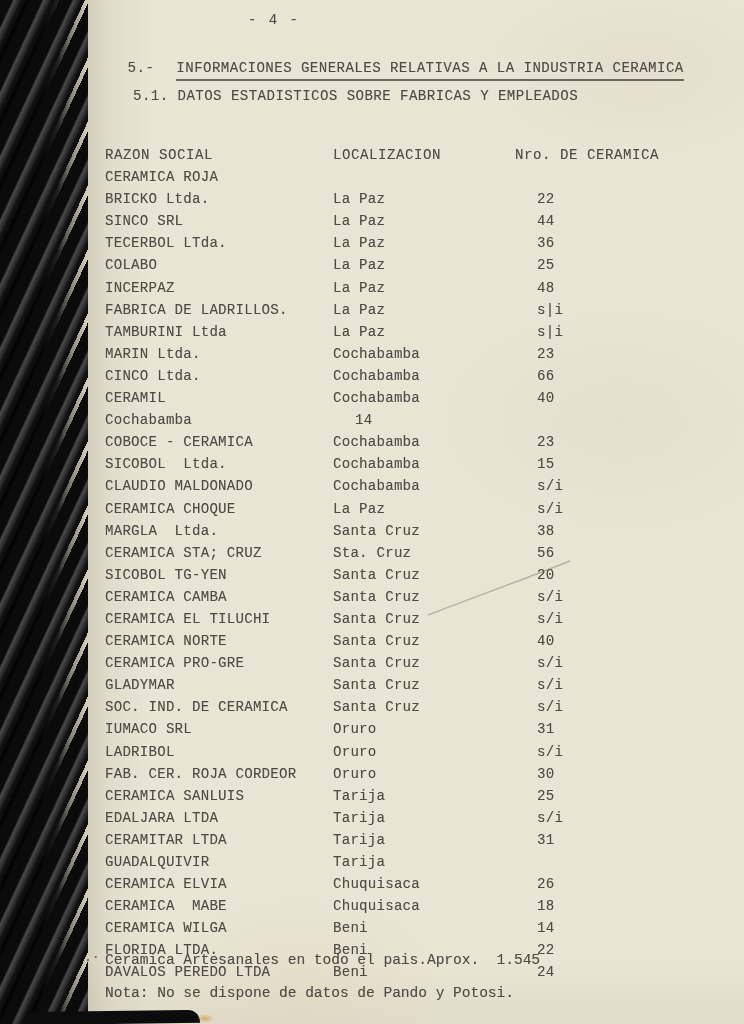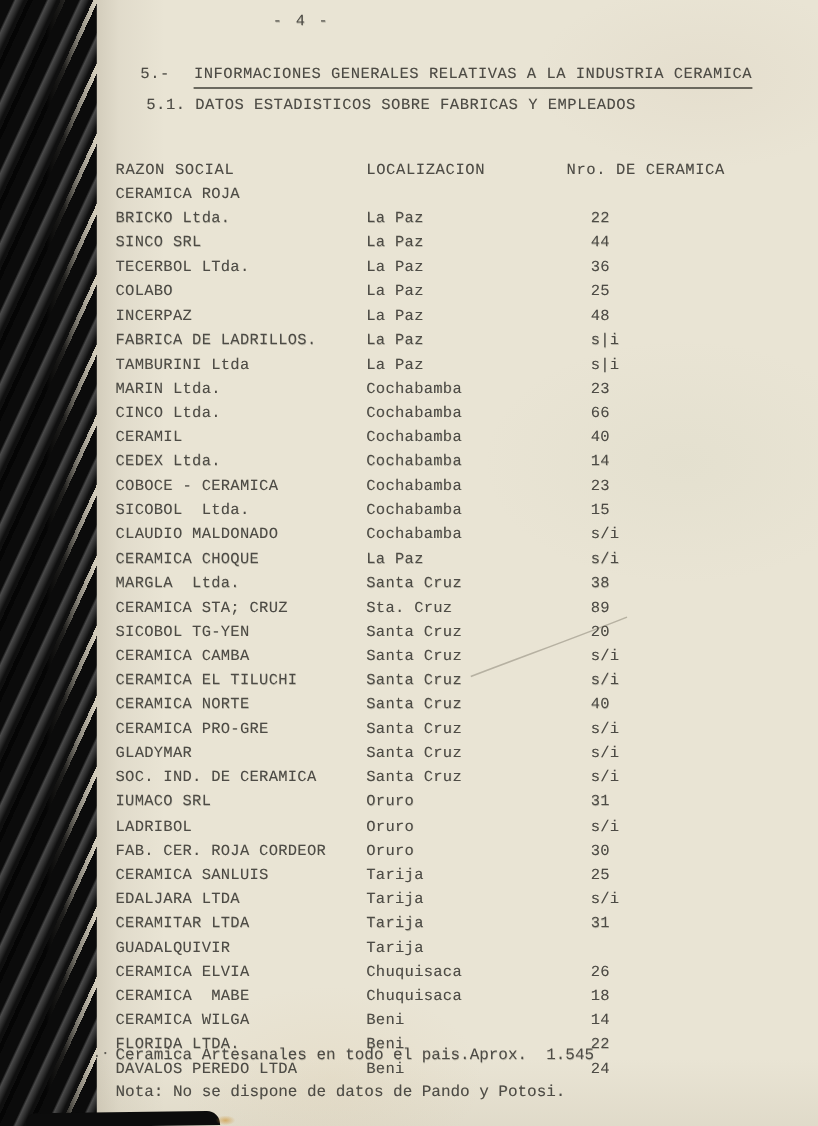--- a/index.html
+++ b/index.html
@@ -148,21 +148,20 @@
           <span class="c-emp">66</span>
         </div>
 
         <div class="row">
           <span class="c-name">CERAMIL</span>
           <span class="c-loc">Cochabamba</span>
           <span class="c-emp">40</span>
         </div>
 
         <div class="row">
-          <span class="c-name">CEDEX Ltda.</span>
           <span class="c-loc">Cochabamba</span>
           <span class="c-emp">14</span>
         </div>
 
         <div class="row">
           <span class="c-name">COBOCE - CERAMICA</span>
           <span class="c-loc">Cochabamba</span>
           <span class="c-emp">23</span>
         </div>
 
@@ -186,21 +185,21 @@
 
         <div class="row">
           <span class="c-name">MARGLA  Ltda.</span>
           <span class="c-loc">Santa Cruz</span>
           <span class="c-emp">38</span>
         </div>
 
         <div class="row">
           <span class="c-name">CERAMICA STA; CRUZ</span>
           <span class="c-loc">Sta. Cruz</span>
-          <span class="c-emp">89</span>
+          <span class="c-emp">56</span>
         </div>
 
         <div class="row">
           <span class="c-name">SICOBOL TG-YEN</span>
           <span class="c-loc">Santa Cruz</span>
           <span class="c-emp">20</span>
         </div>
 
         <div class="row">
           <span class="c-name">CERAMICA CAMBA</span>

